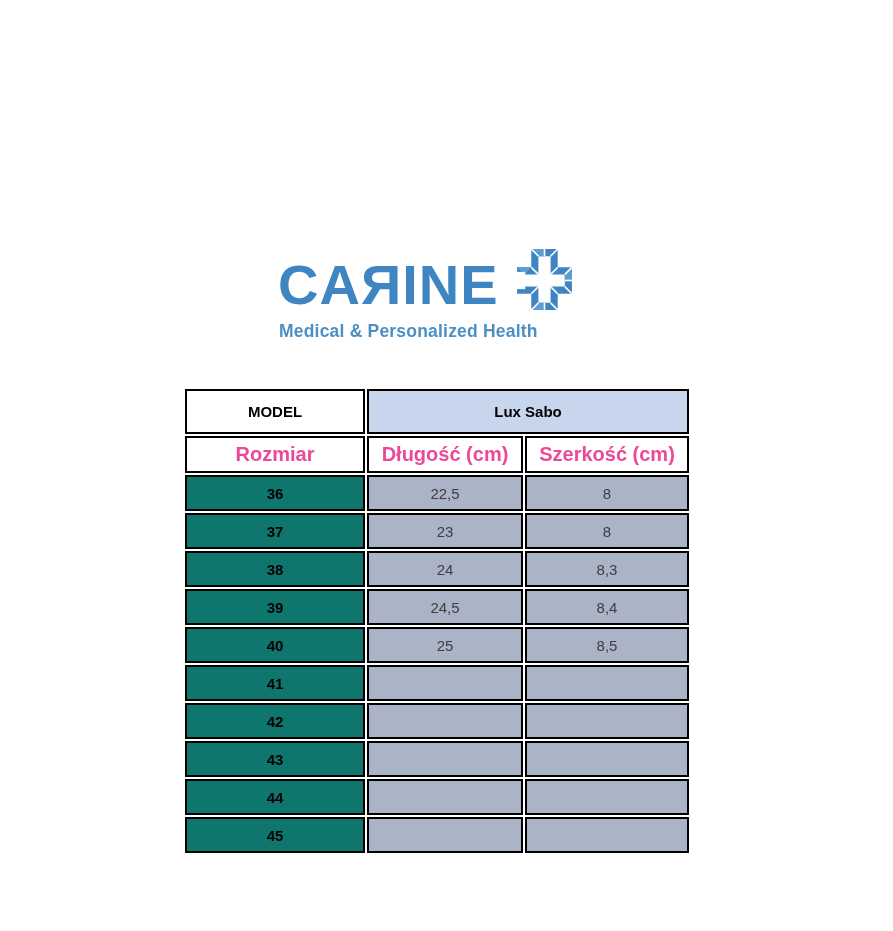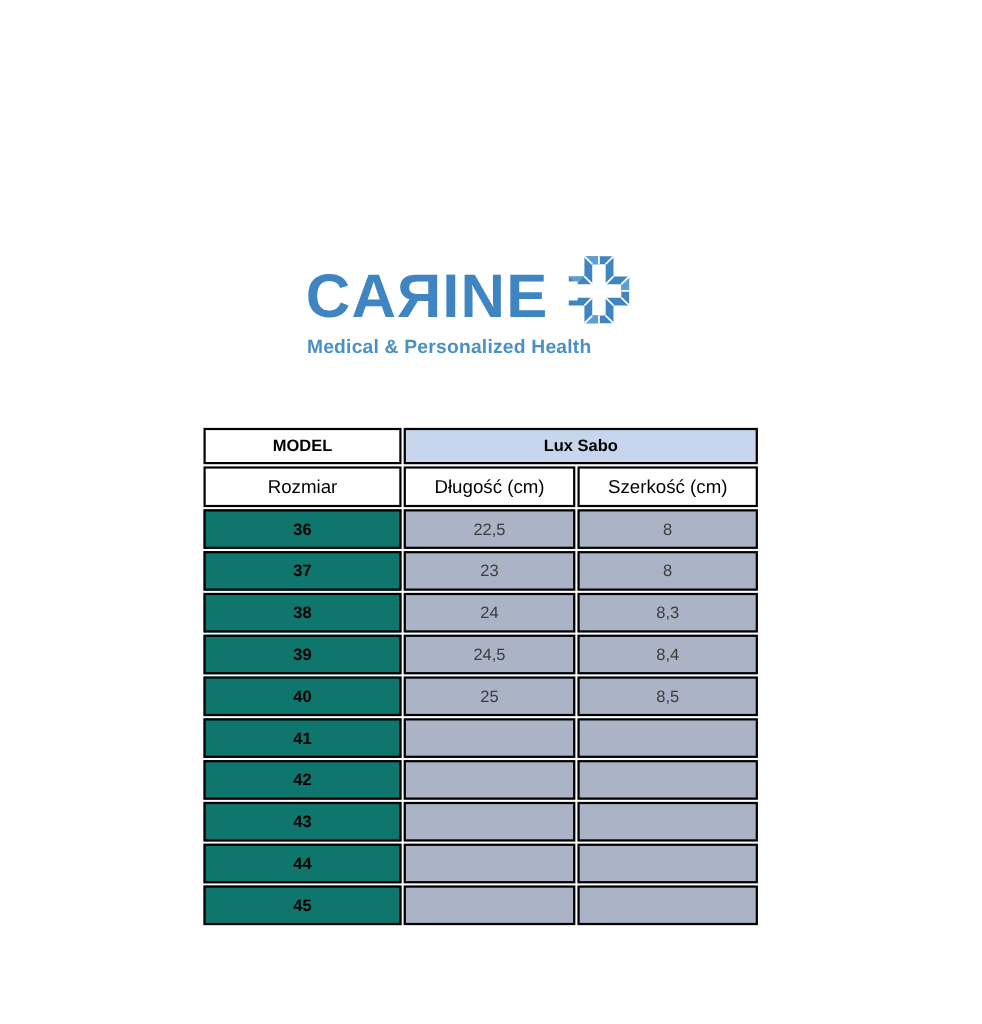--- a/index.html
+++ b/index.html
@@ -13,21 +13,21 @@
     height: 931px;
     background: #ffffff;
     overflow: hidden;
     font-family: "Liberation Sans", sans-serif;
   }
 
   
   .logo {
     position: absolute;
     left: 278px;
-    top: 232px;
+    top: 248px;
     width: 300px;
     height: 100px;
   }
   .brand {
     position: absolute;
     left: 0;
     top: 9px;
     font-size: 56px;
     line-height: 1;
     font-weight: bold;
@@ -67,34 +67,34 @@
     vertical-align: middle;
     padding: 0;
     overflow: hidden;
     white-space: nowrap;
   }
   .c1 { width: 180px; }
   .c2 { width: 156px; }
   .c3 { width: 164px; }
 
   tr.hdr1 td {
-    height: 33px;
+    height: 45px;
     font-size: 15px;
     font-weight: bold;
     color: #000000;
     margin-left: 31px;
   }
   td.cell-product {
     background: var(--product-bg, #c7d6ec);
   }
   tr.hdr2 td {
     height: 37px;
-    font-size: 17px;
-    font-weight: normal;
-    color: #000000;
+    font-size: 20px;
+    font-weight: bold;
+    color: #ec4899;
   }
   tbody td {
     height: 36px;
   }
   td.cell-size {
     font-size: 15px;
     font-weight: bold;
     color: #000000;
     background: #0f766e;
   }

